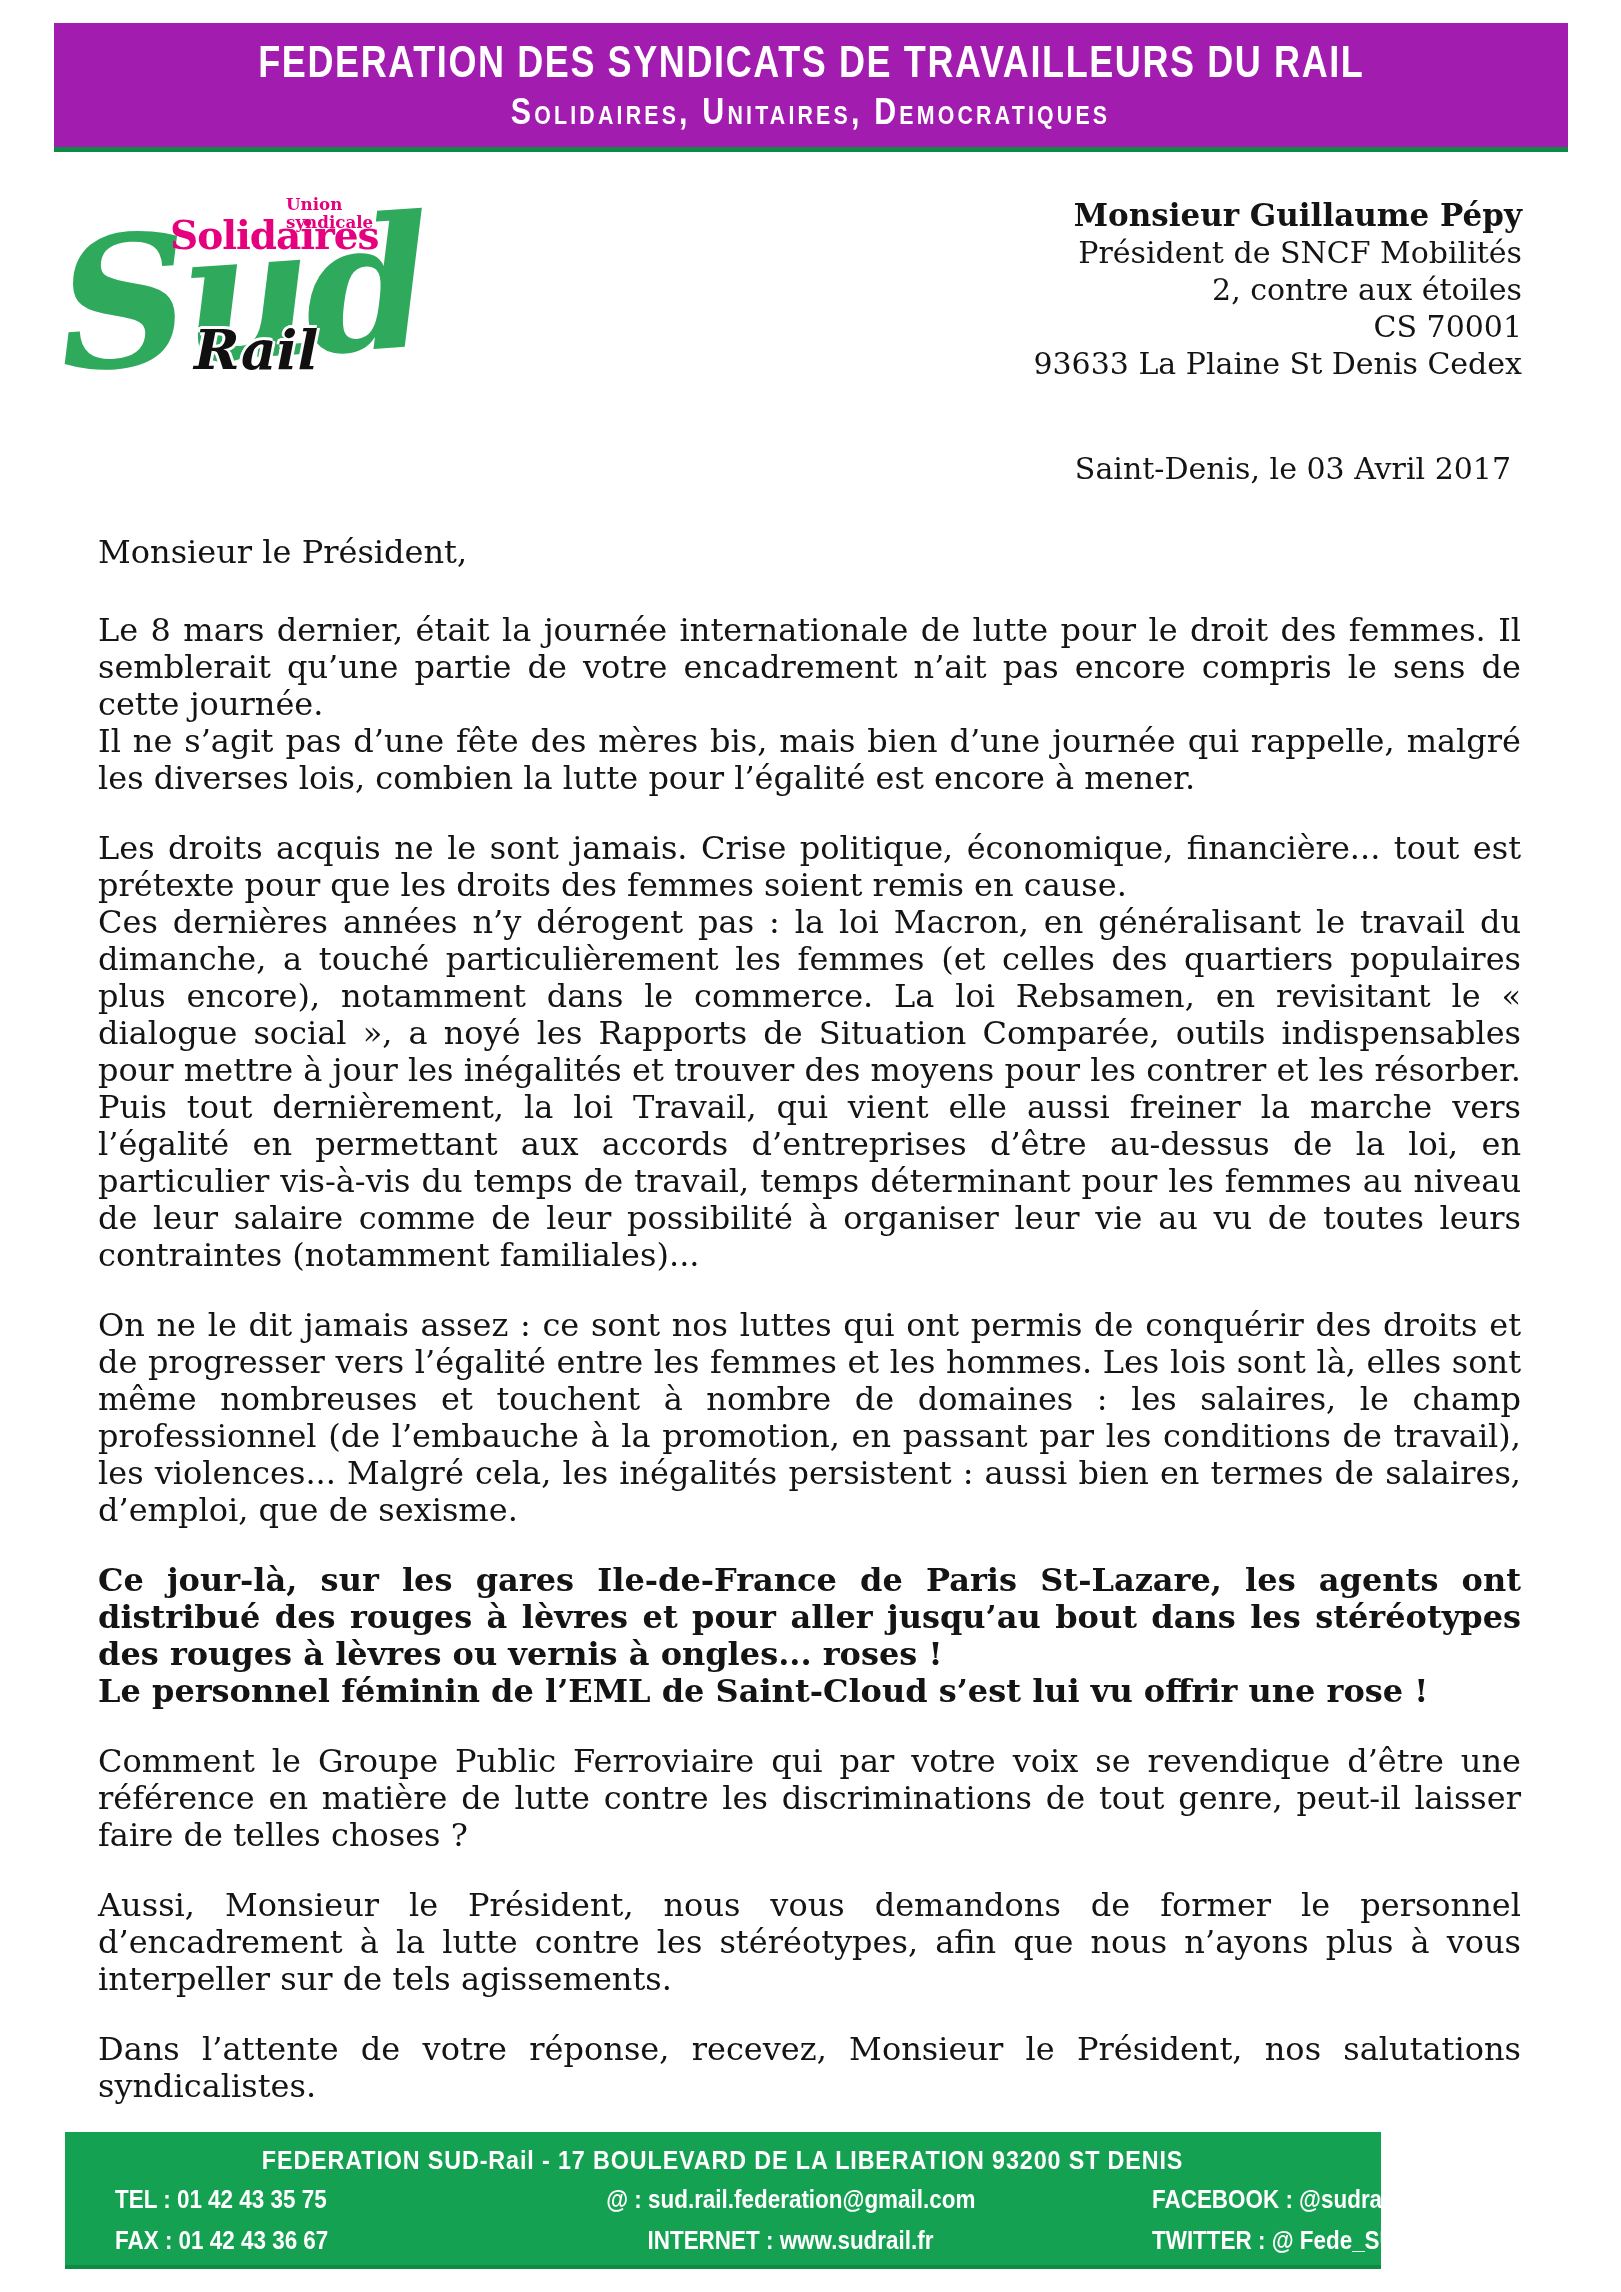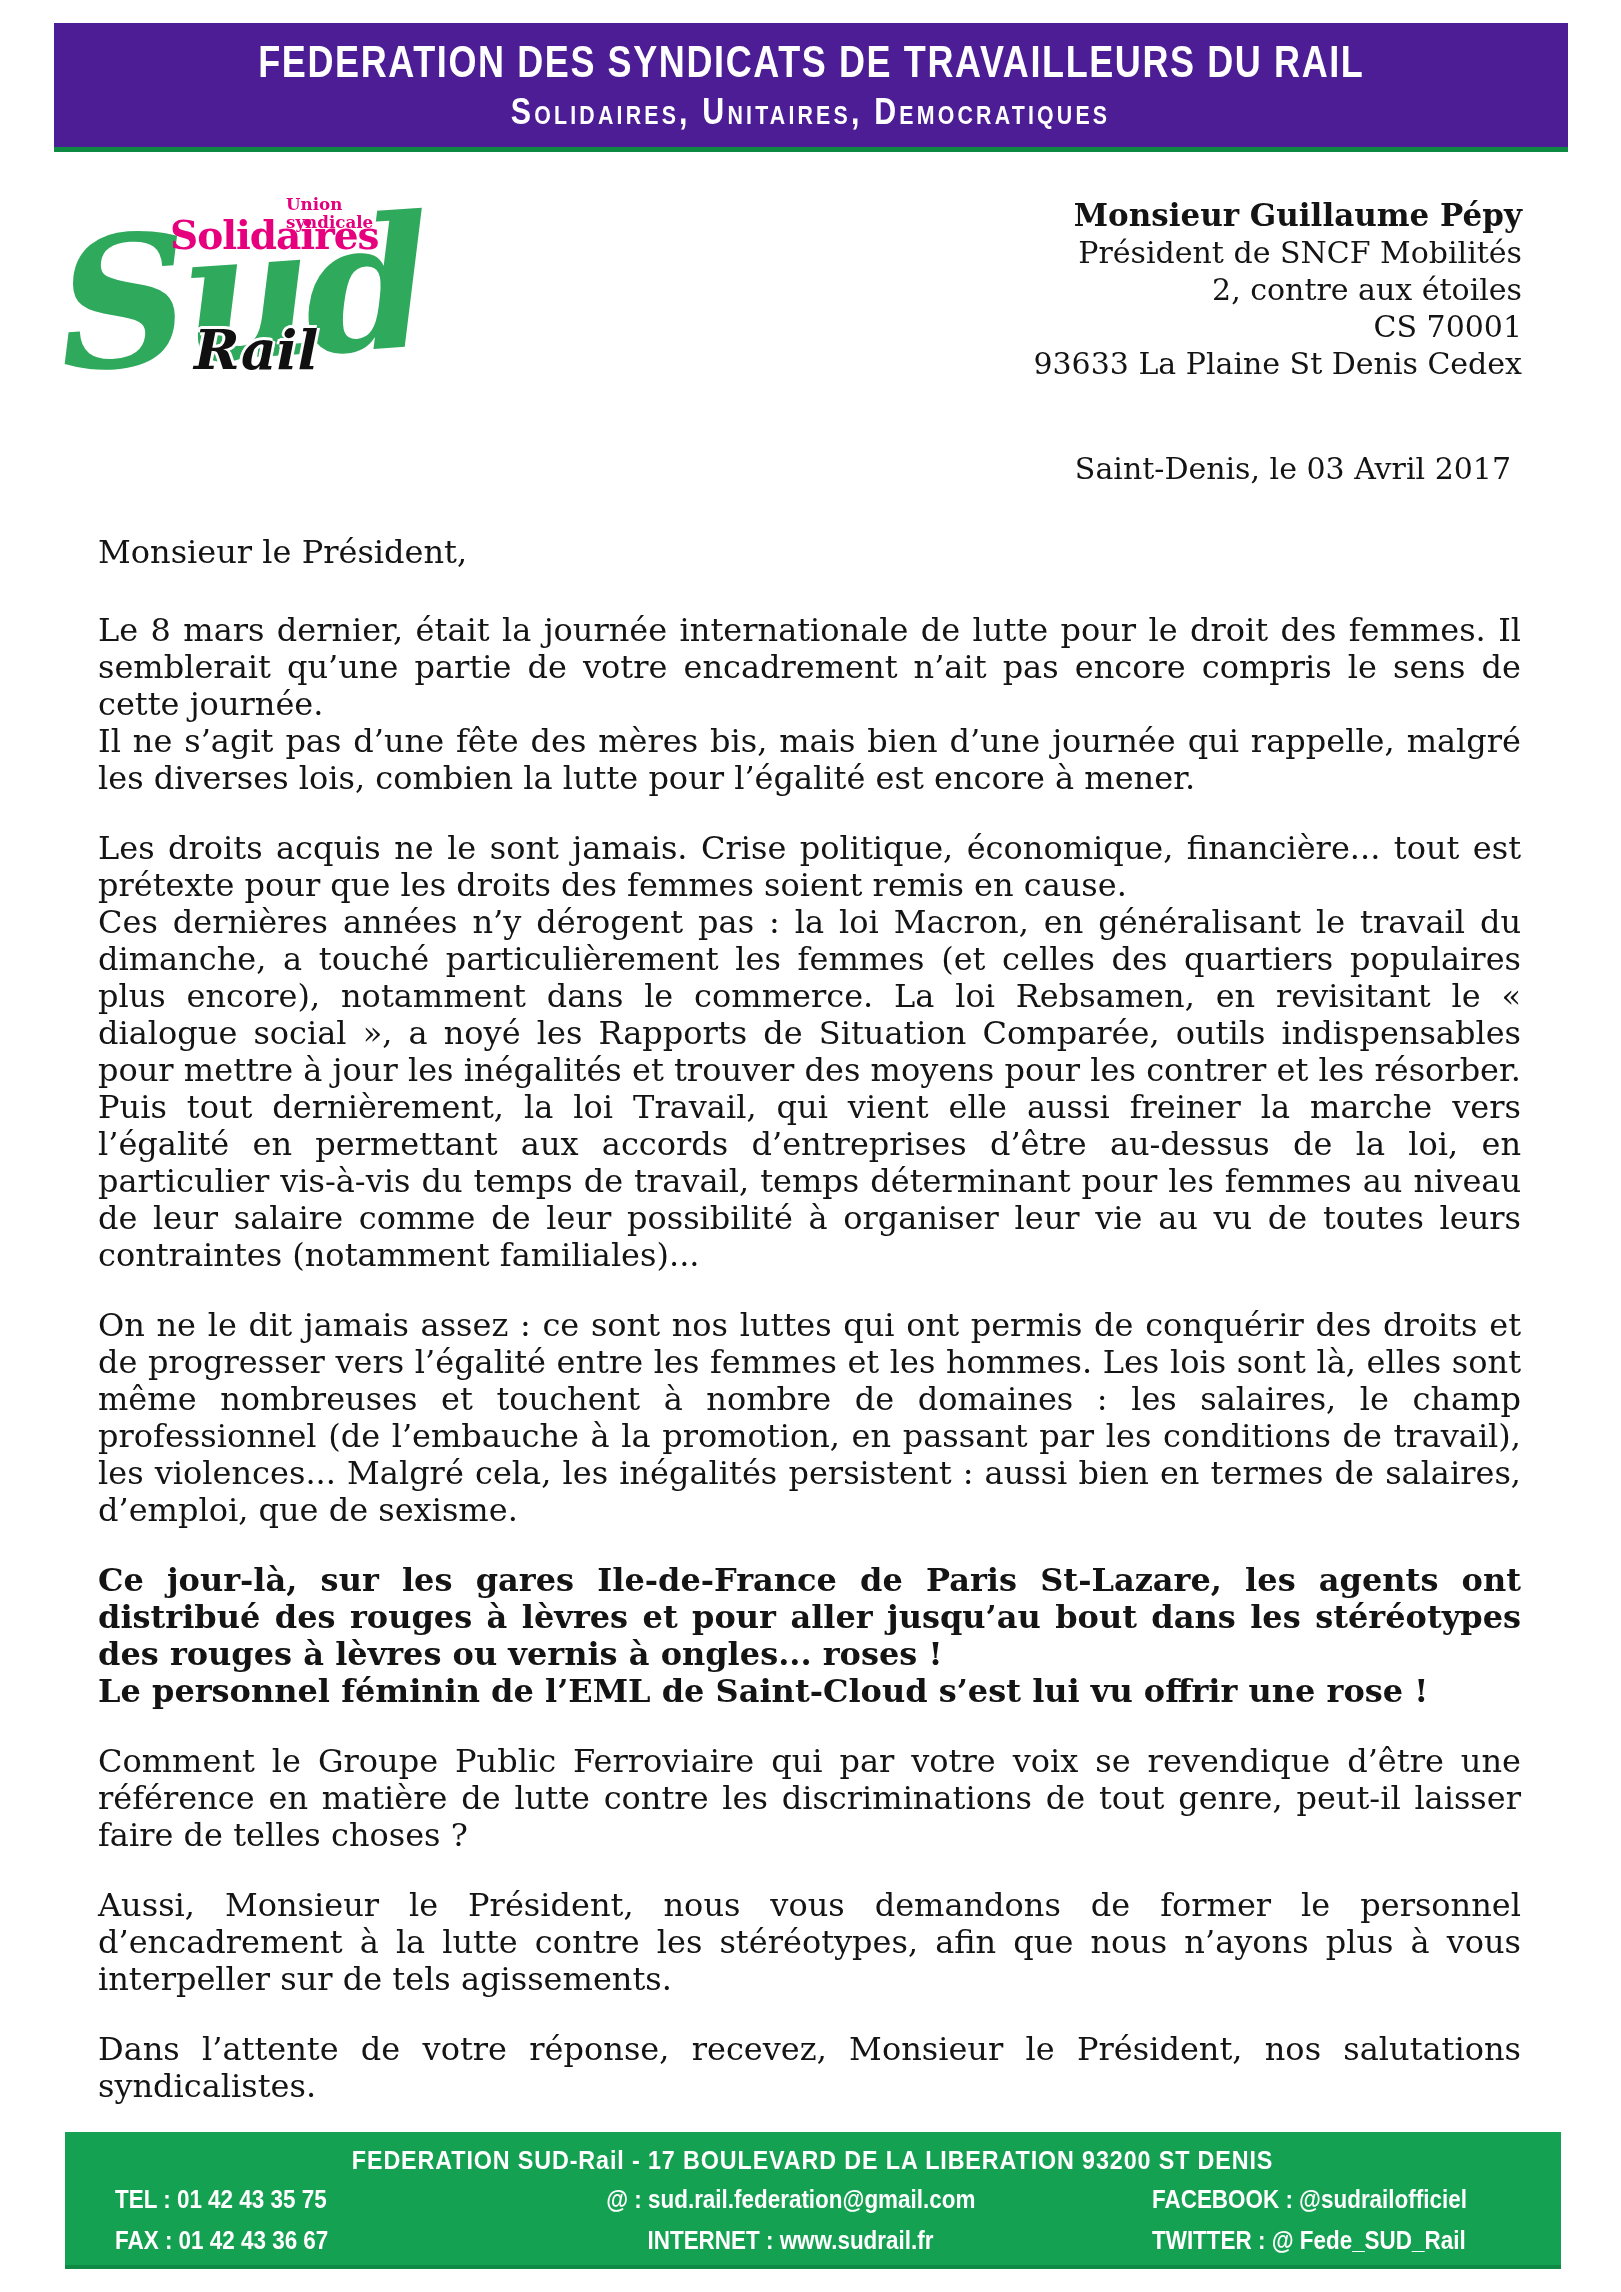--- a/index.html
+++ b/index.html
@@ -8,21 +8,21 @@
     width:1621px;height:2293px;
     background:#ffffff;
     font-family:"DejaVu Serif", serif;
     color:#141414;
     overflow:hidden;
     margin:0 auto;
   }
   
   .banner-top{
     position:absolute;left:54px;top:22.5px;width:1514px;height:129px;
-    background:#4c1d95;color:#ffffff;text-align:center;
+    background:#a21caf;color:#ffffff;text-align:center;
     border-bottom:5.9px solid #0e8a44;
     box-sizing:border-box;
   }
   .banner-title{
     margin-top:15.7px;
     font-family:"Liberation Sans", sans-serif;
     font-weight:bold;font-size:45px;line-height:47px;letter-spacing:2px;
     white-space:nowrap;
   }
   .banner-title .cond{display:inline-block;transform:scaleX(0.80);transform-origin:center;}
@@ -78,21 +78,21 @@
   .bold{font-weight:bold;}
   .signature{margin-top:63px;text-align:left;}
   .signature .sig-inner{
     display:inline-block;
     font-weight:bold;font-style:italic;font-size:35px;
     border-bottom:3.9px solid #101010;padding-bottom:2.9px;
   }
 
   
   .banner-bottom{
-    position:absolute;left:65px;top:2132px;width:1496px;height:137px;
+    position:absolute;left:65px;top:2132px;width:1316px;height:137px;
     background:#15a152;color:#ffffff;
     font-family:"Liberation Sans", sans-serif;font-weight:bold;
     border-bottom:4.9px solid #0e8a44;box-sizing:border-box;
   }
   .footer-line1{
     text-align:center;padding-top:13.7px;font-size:26.5px;line-height:29px;letter-spacing:1px;
     white-space:nowrap;
   }
   .footer-line1 .cond{display:inline-block;transform:scaleX(0.88);transform-origin:center;}
   .footer-grid{

